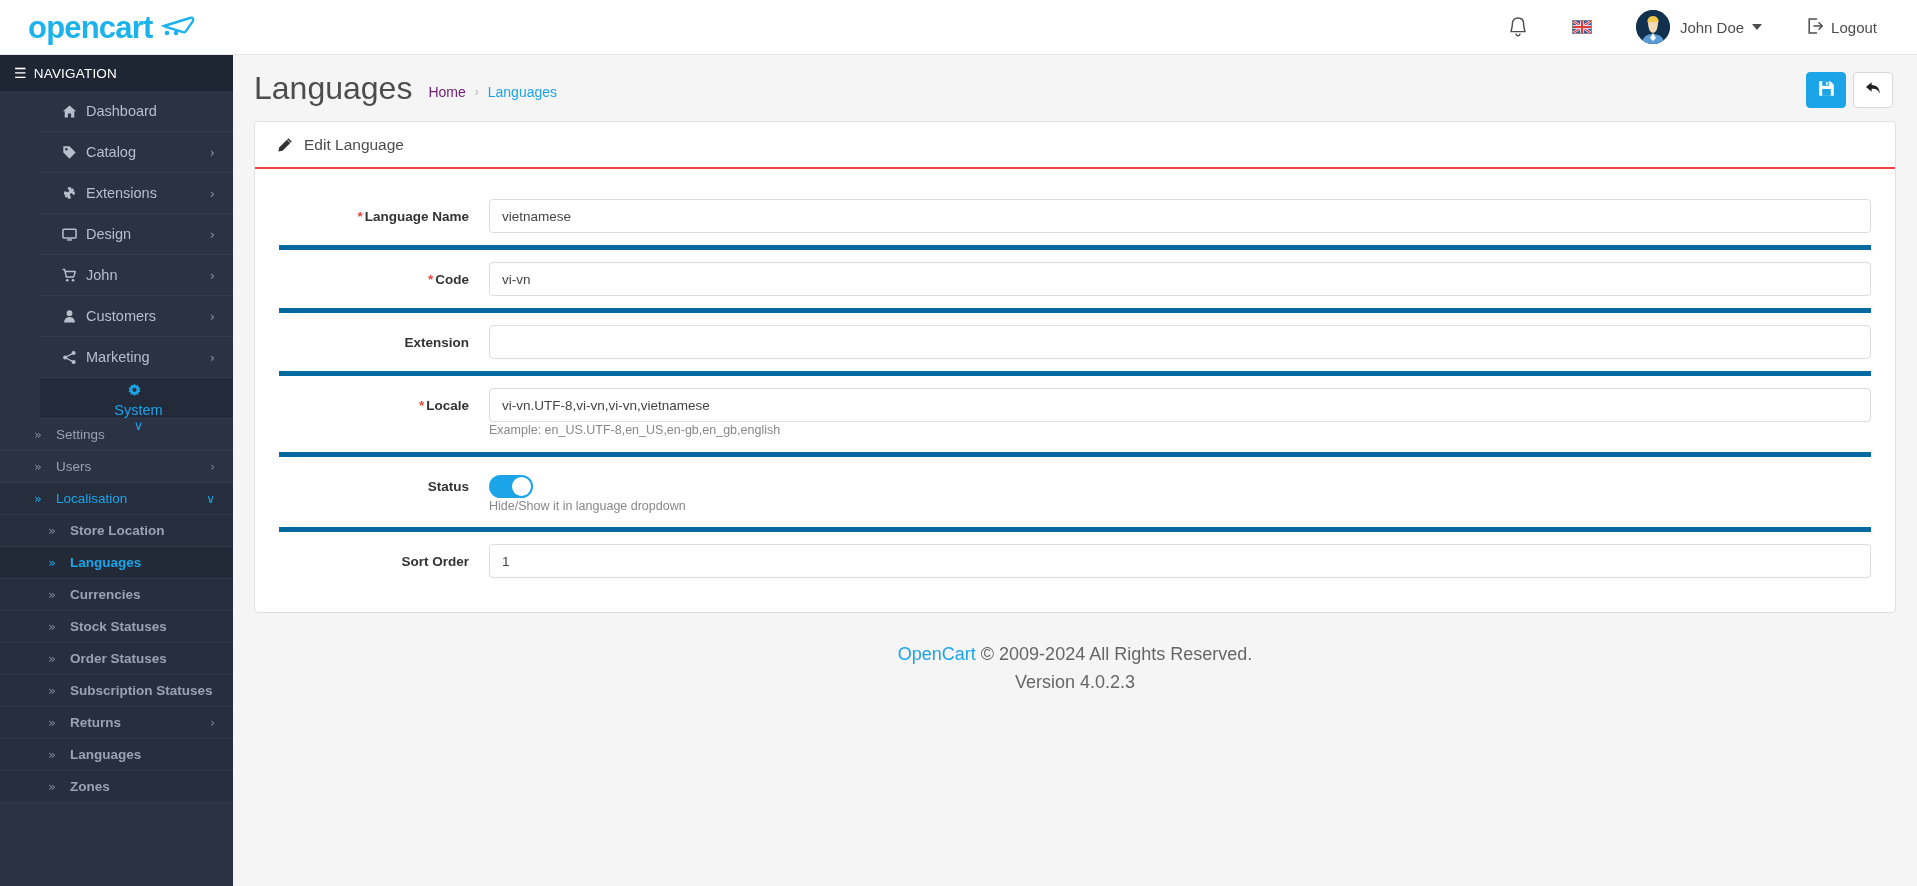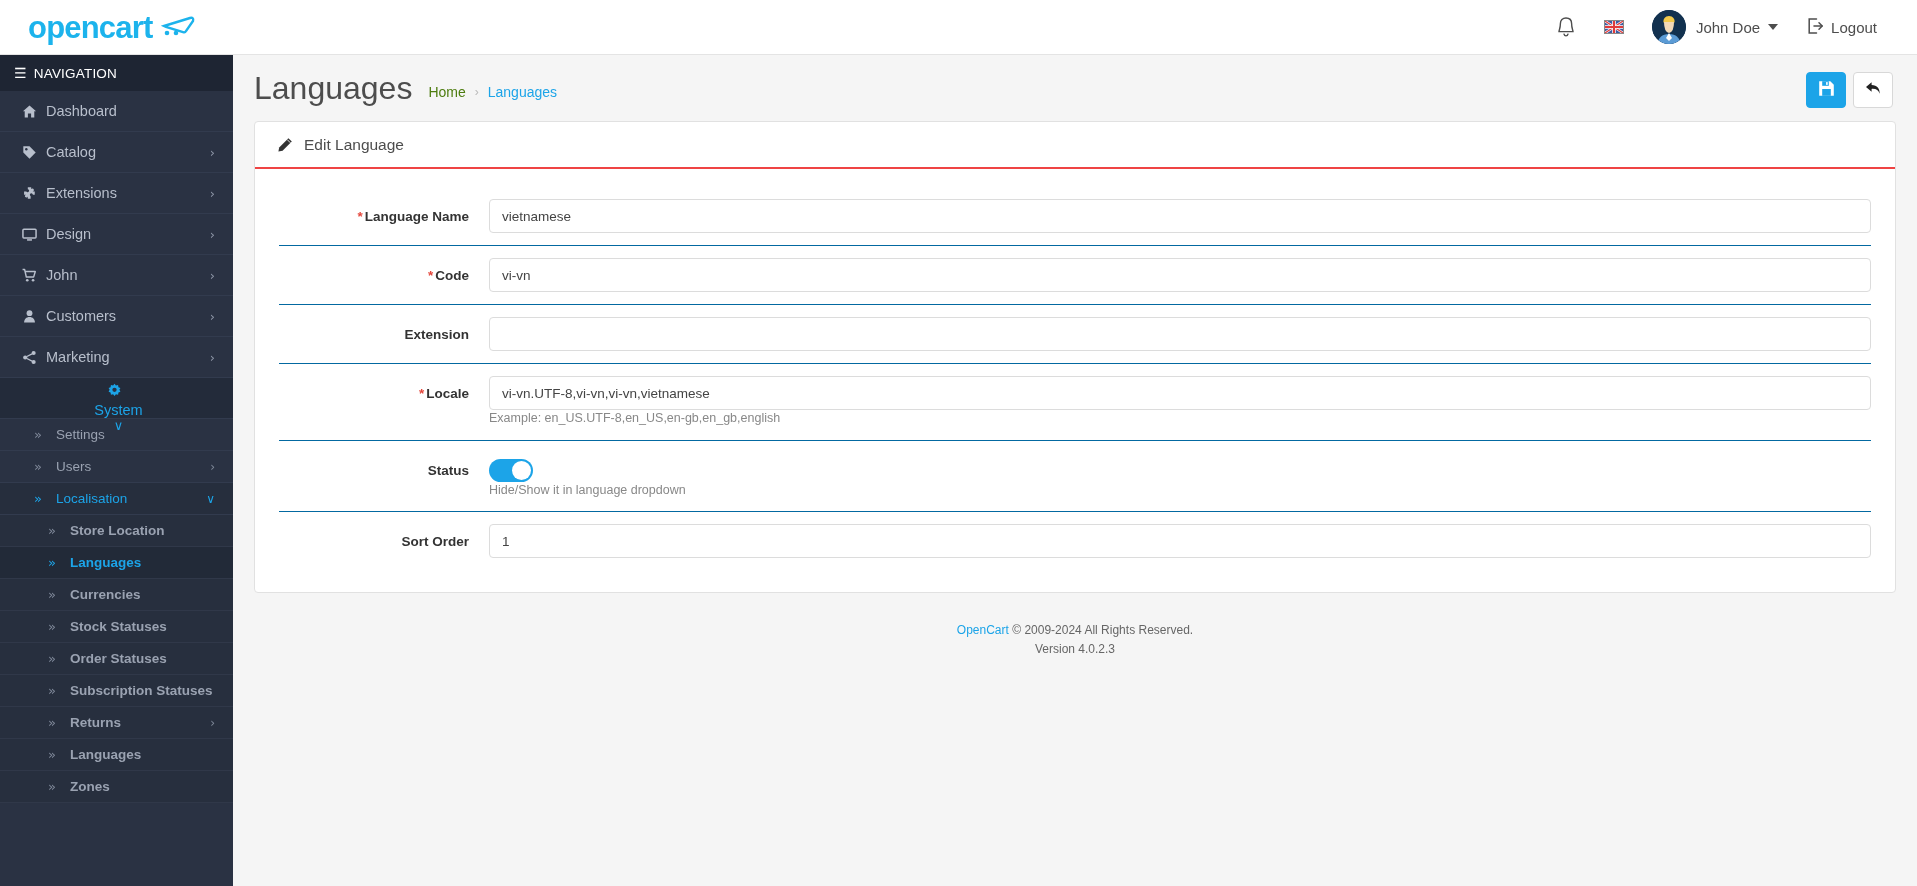--- a/index.html
+++ b/index.html
@@ -36,21 +36,21 @@
     color: #1cb3ec;
     letter-spacing: -0.8px;
     line-height: 1;
   }
   .logo-cart { margin-left: 7px; display: inline-block; }
 
   .top-right {
     margin-left: auto;
     display: flex;
     align-items: center;
-    gap: 0px;
+    gap: 16px;
     padding-right: 26px;
     height: 100%;
   }
   .top-item {
     display: flex;
     align-items: center;
     height: 100%;
     padding: 0 14px;
     color: #4d4d4d;
     font-size: 15px;
@@ -105,20 +105,21 @@
   .nav-item {
     height: 41px;
     display: flex;
     align-items: center;
     padding: 0 18px 0 22px;
     color: #b8bfcc;
     font-size: 14.5px;
     border-bottom: 1px solid #323b4e;
     cursor: pointer;
     position: relative;
+    margin-left: 40px;
   }
   .nav-item .ni-icon {
     width: 24px;
     display: flex;
     align-items: center;
     justify-content: flex-start;
     color: #b8bfcc;
     flex: 0 0 24px;
   }
   .nav-item .ni-label { flex: 1 1 auto; }
@@ -205,21 +206,21 @@
     color: #4d4d4d;
     line-height: 1;
   }
   .breadcrumb {
     margin-left: 16px;
     display: flex;
     align-items: center;
     font-size: 14px;
     padding-top: 7px;
   }
-  .bc-item { color: #4d7c0f; text-decoration: none; }
+  .bc-item { color: #701a75; text-decoration: none; }
   .bc-item.link { color: #1ca4e8; }
   .bc-sep { color: #bbb; margin: 0 9px; font-size: 12px; }
   .head-actions {
     margin-left: auto;
     display: flex;
     gap: 7px;
     padding-top: 4px;
   }
   .btn-primary {
     width: 40px; height: 36px;
@@ -257,21 +258,21 @@
     font-size: 15.5px;
     color: #4d4d4d;
   }
   .panel-head .ph-icon { margin-right: 11px; display: flex; align-items: center; }
   .panel-body { padding: 18px 24px 22px 24px; }
 
   .form-row {
     display: flex;
     align-items: flex-start;
     padding: 12px 0;
-    border-bottom: 1px solid #0369a1;
+    border-bottom: 5px solid #0369a1;
     min-height: 56px;
   }
   .form-row.last { border-bottom: none; }
   .form-label {
     width: 210px;
     flex: 0 0 210px;
     text-align: right;
     font-size: 13.5px;
     font-weight: bold;
     color: #333;
@@ -312,21 +313,21 @@
   .toggle .knob {
     position: absolute;
     top: 2px; right: 2px;
     width: 19px; height: 19px;
     background: #ffffff;
     border-radius: 50%;
   }
 
   .footer {
     text-align: center;
-    font-size: 12px;
+    font-size: 18px;
     color: #666;
     padding-top: 28px;
     line-height: 1.55;
   }
   .footer a { color: #1ca4e8; text-decoration: none; }
 </style>
 </head>
 <body>
 
 <div class="topbar">

